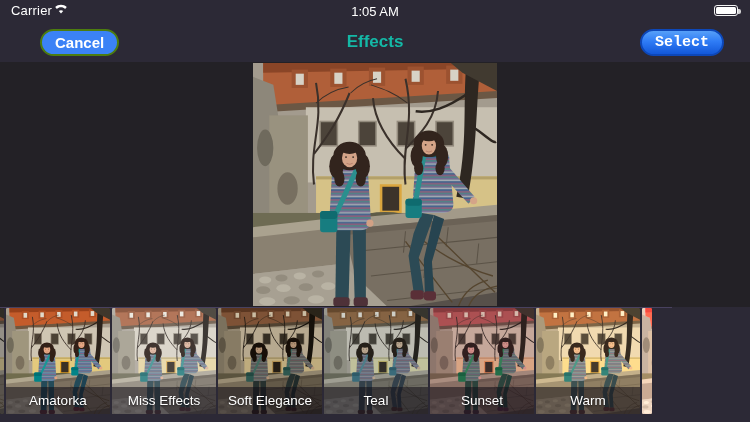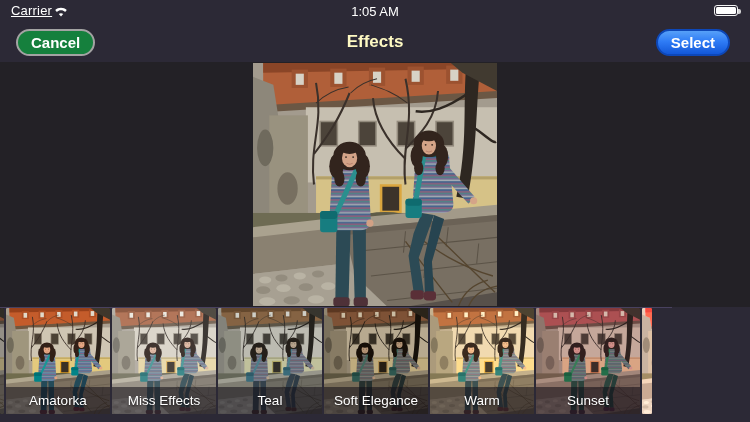--- a/index.html
+++ b/index.html
@@ -11,55 +11,56 @@
   }
   .screen { position:relative; width:750px; height:422px; }
 
   
   .status-bar {
     position:absolute; top:0; left:0; width:750px; height:23px;
     color:#fff;
   }
   .sb-left {
     position:absolute; left:11px; top:3px;
-    display:flex; align-items:flex-end; gap:1px;
-    font-size:13px; letter-spacing:.2px;text-decoration:underline;
+    display:flex; align-items:flex-start; gap:1px;
+    font-size:13px; letter-spacing:.2px;
   }
   .sb-time {
     position:absolute; left:50%; top:4px; transform:translateX(-50%);
     font-size:13px; font-weight:400;
   }
   .sb-right { position:absolute; right:12px; top:5px; display:flex; align-items:center; }
   .wifi { display:block; }
   .battery { position:relative; width:24px; height:11px;
     border:1px solid rgba(255,255,255,.95); border-radius:3px; padding:1px; }
   .battery-fill { width:100%; height:100%; background:#fff; border-radius:1.5px; }
   .battery-nub { position:absolute; right:-3.5px; top:2.5px; width:2.5px; height:5px;
     background:rgba(255,255,255,.8); border-radius:0 2px 2px 0; }
 
   
   .nav-bar { position:absolute; top:23px; left:0; width:750px; height:39px; }
   .nav-title {
     position:absolute; left:0; right:0; top:9px; text-align:center;
-    color:#fef9c3; font-size:17px; font-weight:600;
+    color:#14b8a6; font-size:17px; font-weight:600;
   }
   .pill-btn {
     position:absolute; top:6px; height:27px; padding:0 13px;
     border-radius:14px; font-size:15px; font-weight:600; color:#fff;
     cursor:pointer; line-height:24px;
   }
   .cancel-btn {
-    left:16px;
-    background:#15803d;
-    border:2px solid #a3a3a3;
+    left:40px;
+    background:#3b82f6;
+    border:2px solid #4d7c0f;
   }
   .select-btn {
-    right:20px;
+    right:26px;
     background:linear-gradient(#57a0f8 0%, #2f7cf6 45%, #1257d8 100%);
     border:2px solid #0d47b8;
+    font-family:Liberation Mono, monospace;
   }
 
   
   .main-stage {
     position:absolute; top:62px; left:0; width:750px; height:245px;
     background:#232126;
     display:flex; align-items:center; justify-content:center;
   }
   .photo { width:244px; height:243px; overflow:hidden; background:#000; }
   .photo svg { display:block; width:244px; height:243px; }
@@ -332,52 +333,52 @@
       <svg class="f-missetikate" viewBox="0 0 240 240" preserveAspectRatio="xMidYMid slice">
           <use href="#scene"></use>
         </svg>
       <div class="thumb-band">
         <span class="thumb-label">Miss Effects</span>
       </div>
     </div>
 
 
     <div class="thumb">
+      <svg class="f-softelegance" viewBox="0 0 240 240" preserveAspectRatio="xMidYMid slice">
+          <use href="#scene"></use>
+        </svg>
+      <div class="thumb-band">
+        <span class="thumb-label">Soft Elegance</span>
+      </div>
+    </div>
+
+    <div class="thumb">
       <svg class="f-teal" viewBox="0 0 240 240" preserveAspectRatio="xMidYMid slice">
           <use href="#scene"></use>
         </svg>
       <div class="thumb-band">
         <span class="thumb-label">Teal</span>
       </div>
     </div>
 
     <div class="thumb">
-      <svg class="f-softelegance" viewBox="0 0 240 240" preserveAspectRatio="xMidYMid slice">
-          <use href="#scene"></use>
-        </svg>
-      <div class="thumb-band">
-        <span class="thumb-label">Soft Elegance</span>
+      <svg class="f-sunset" viewBox="0 0 240 240" preserveAspectRatio="xMidYMid slice">
+          <use href="#scene"></use>
+        </svg>
+      <div class="thumb-band">
+        <span class="thumb-label">Sunset</span>
       </div>
     </div>
 
     <div class="thumb">
       <svg class="f-warm" viewBox="0 0 240 240" preserveAspectRatio="xMidYMid slice">
           <use href="#scene"></use>
         </svg>
       <div class="thumb-band">
         <span class="thumb-label">Warm</span>
-      </div>
-    </div>
-
-    <div class="thumb">
-      <svg class="f-sunset" viewBox="0 0 240 240" preserveAspectRatio="xMidYMid slice">
-          <use href="#scene"></use>
-        </svg>
-      <div class="thumb-band">
-        <span class="thumb-label">Sunset</span>
       </div>
     </div>
 
     <div class="thumb sliver-right">
       <svg class="f-edge-pink" viewBox="0 0 240 240" preserveAspectRatio="xMidYMid slice">
           <use href="#scene"></use>
         </svg>
     </div>
 
   </div>

